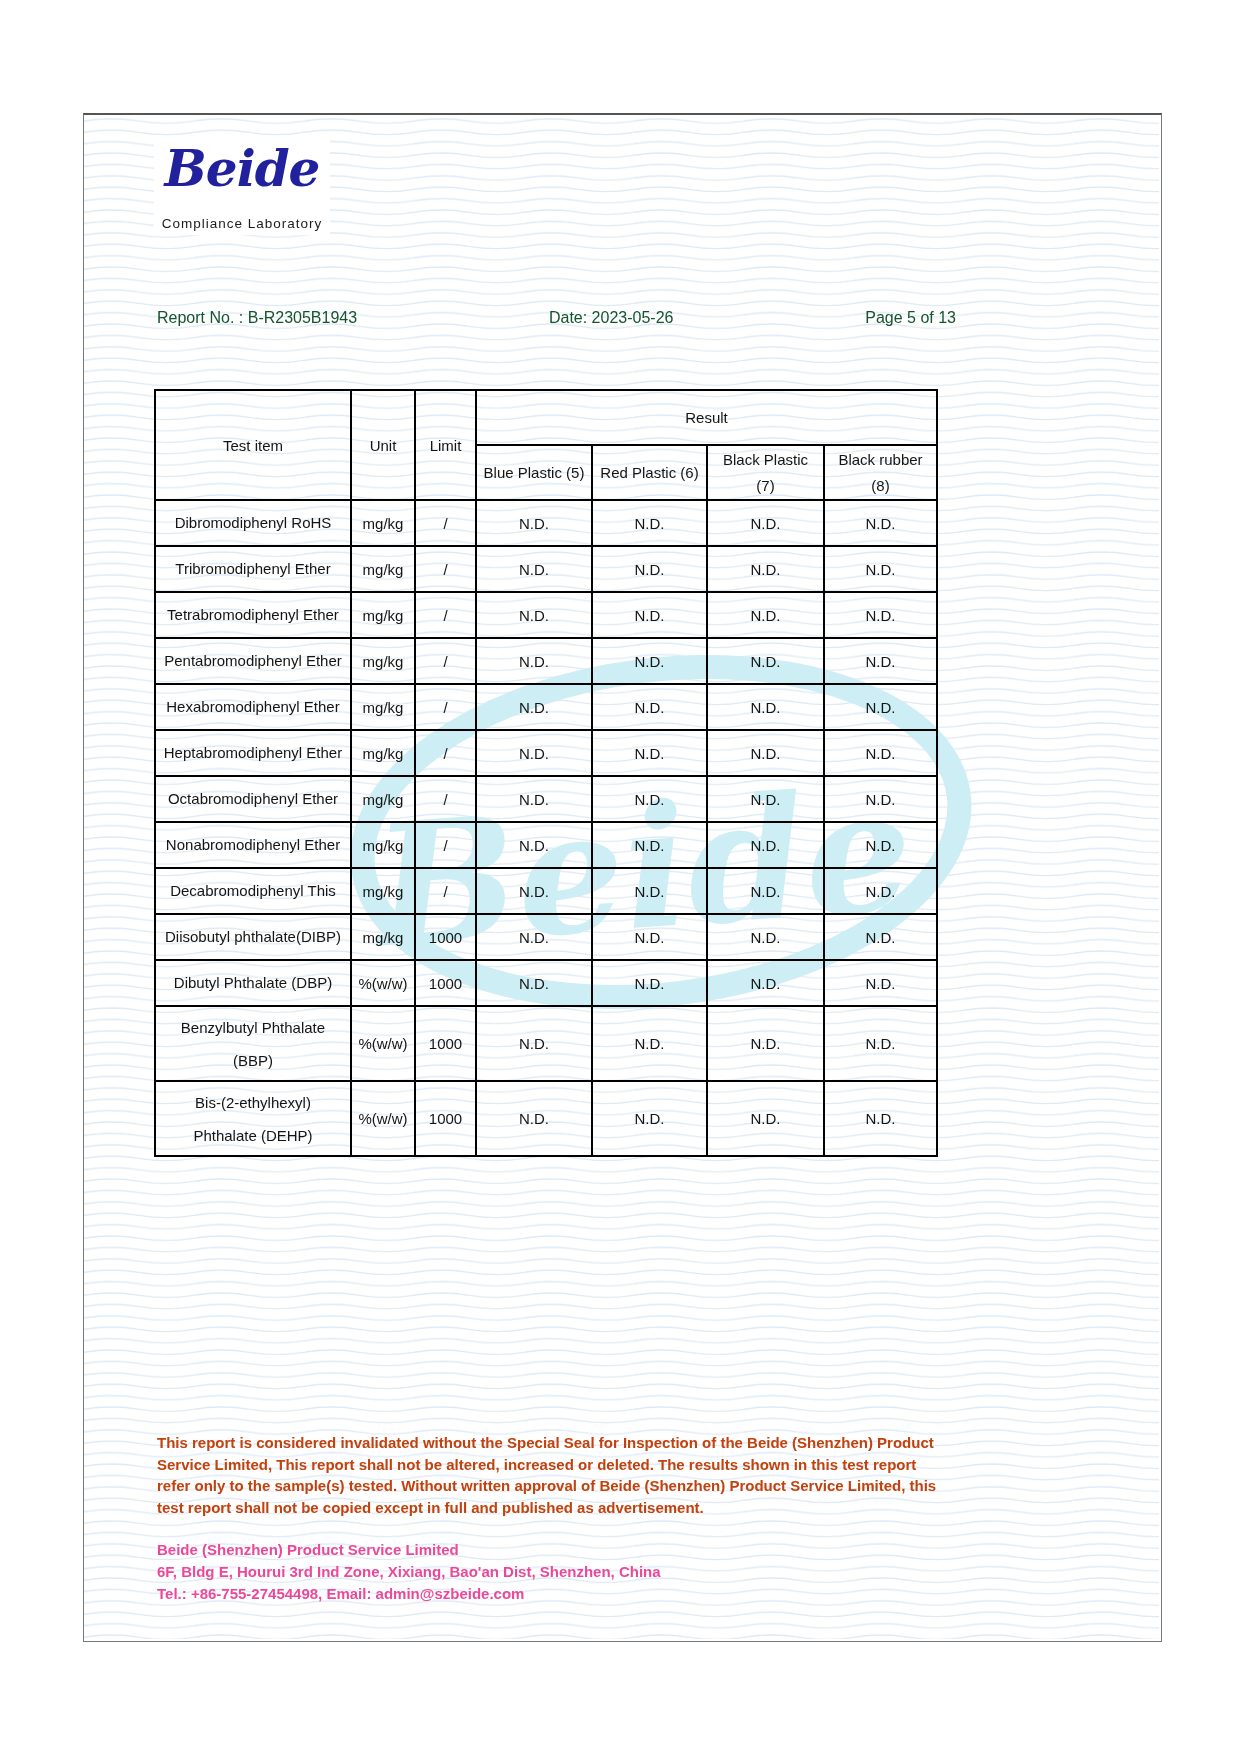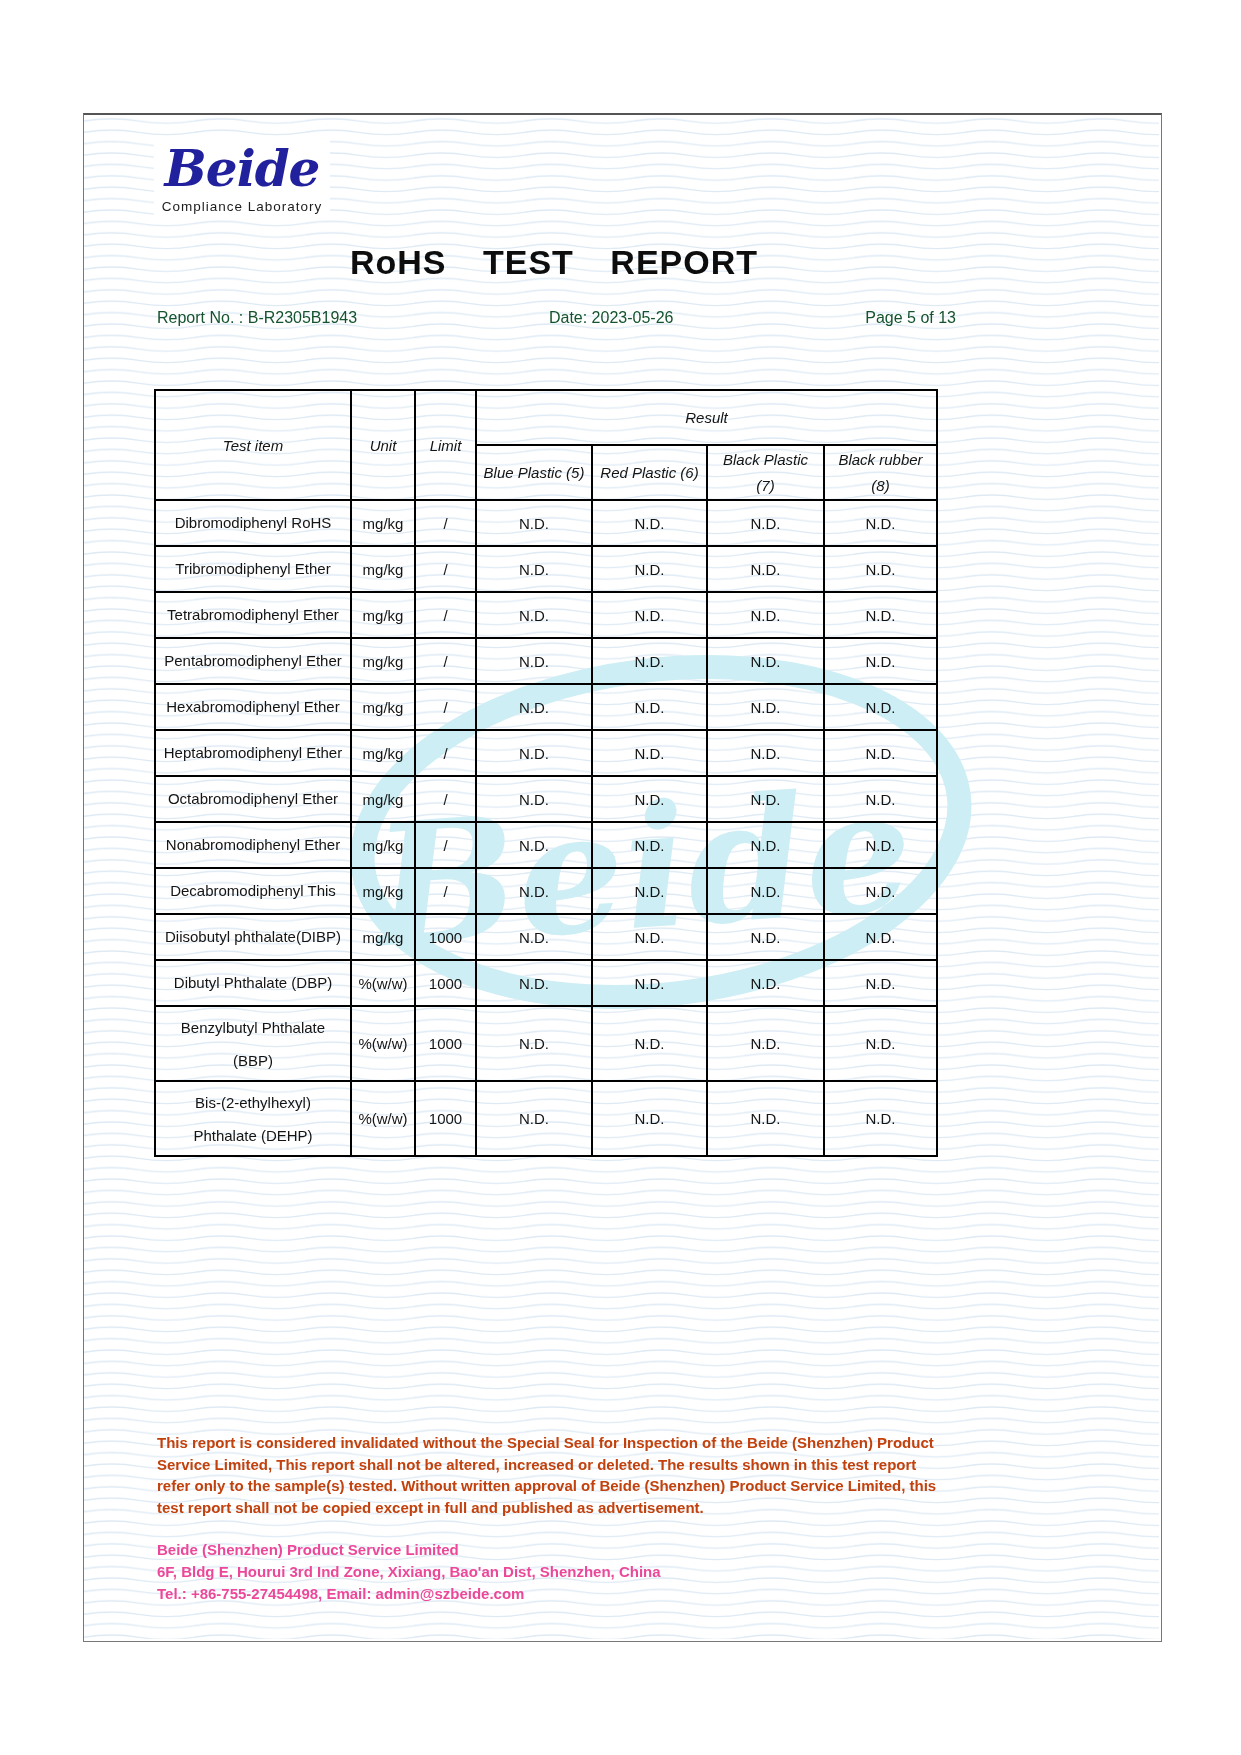--- a/index.html
+++ b/index.html
@@ -4,30 +4,30 @@
 <style>
   html,body{margin:0;padding:0;background:#ffffff;}
   .canvas{position:relative;width:1241px;height:1755px;background:#ffffff;overflow:hidden;
           font-family:"Liberation Sans",sans-serif;color:#111;}
   .page{position:absolute;left:83px;top:113px;width:1077px;height:1526px;background:#ffffff;
         border:1px solid #777;border-top:2px solid #555;}
   .waves,.wm{position:absolute;left:0;top:0;pointer-events:none;}
   .logo{position:absolute;left:70px;top:22px;width:172px;background:#ffffff;text-align:center;padding:6px 2px 4px 2px;}
   .brand{font-family:"DejaVu Serif",serif;font-style:italic;font-weight:bold;font-size:50px;
          line-height:1.05;color:#21219e;letter-spacing:-1px;}
-  .brand-sub{font-size:13.5px;letter-spacing:1px;color:#1c1c1c;margin-top:3px;white-space:nowrap;}
+  .brand-sub{font-size:13.5px;letter-spacing:1px;color:#1c1c1c;margin-top:20px;white-space:nowrap;}
   .title{position:absolute;left:70px;top:128px;width:800px;text-align:center;
          font-size:34px;font-weight:bold;letter-spacing:1px;word-spacing:26px;color:#0d0d0d;}
   .meta{position:absolute;left:73px;top:194px;width:799px;display:flex;justify-content:space-between;
         font-size:16px;color:#14532d;}
   table.results{position:absolute;left:70px;top:274px;border-collapse:collapse;table-layout:fixed;
                 width:782px;background:transparent;}
   table.results td{border:2px solid #000;text-align:center;vertical-align:middle;
                    font-size:15px;color:#141414;padding:0 3px;}
-  tr.hrow td{height:53px;font-style:italic;}
+  tr.hrow td{height:53px;}
   tr.drow td{height:44px;}
   tr.tall td{height:73px;line-height:2.2;margin-left:33px;}
   td.pre{white-space:pre-line;line-height:1.7;}
   .disclaimer{position:absolute;left:73px;top:1317px;width:788px;font-size:15px;font-weight:bold;
               line-height:21.5px;color:#c2410c;}
   .company{position:absolute;left:73px;top:1424px;font-size:15px;font-weight:bold;line-height:22px;color:#ec4899;}
   .company div{margin:0;}
 </style>
 </head>
 <body>
@@ -49,21 +49,20 @@
         <ellipse cx="577" cy="717" rx="300" ry="162" fill="none" stroke="#cdeef4" stroke-width="24"></ellipse>
       </g>
       <text x="560" y="812" text-anchor="middle" font-family="DejaVu Serif, serif" font-style="italic" font-weight="bold" font-size="168" fill="#cdeef4" transform="rotate(-4 560 762)">Beide</text>
     </svg>
 
     <div class="logo">
       <div class="brand">Beide</div>
       <div class="brand-sub">Compliance Laboratory</div>
     </div>
 
-    <div class="title">RoHS TEST REPORT</div>
 
     <div class="meta">
       <span>Report No. : B-R2305B1943</span>
       <span>Date: 2023-05-26</span>
       <span>Page 5 of 13</span>
     </div>
 
     <table class="results">
       <colgroup>
         <col style="width:196px">

